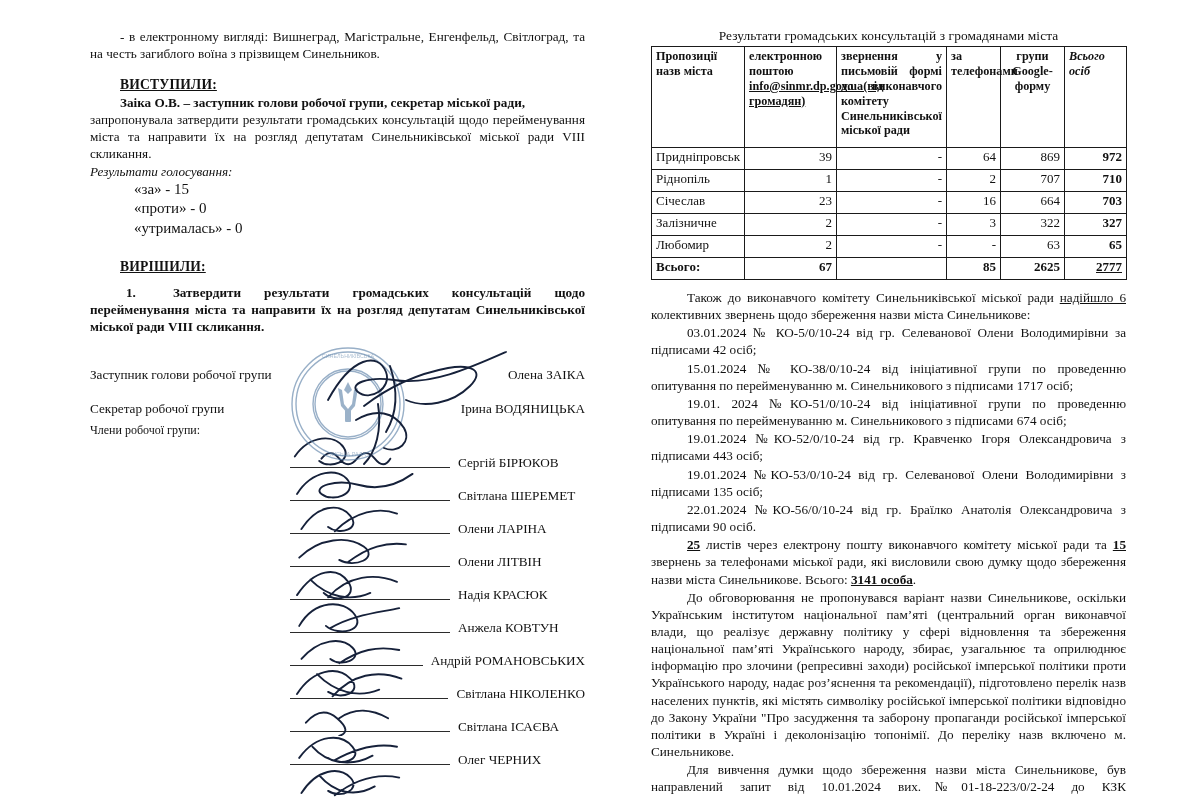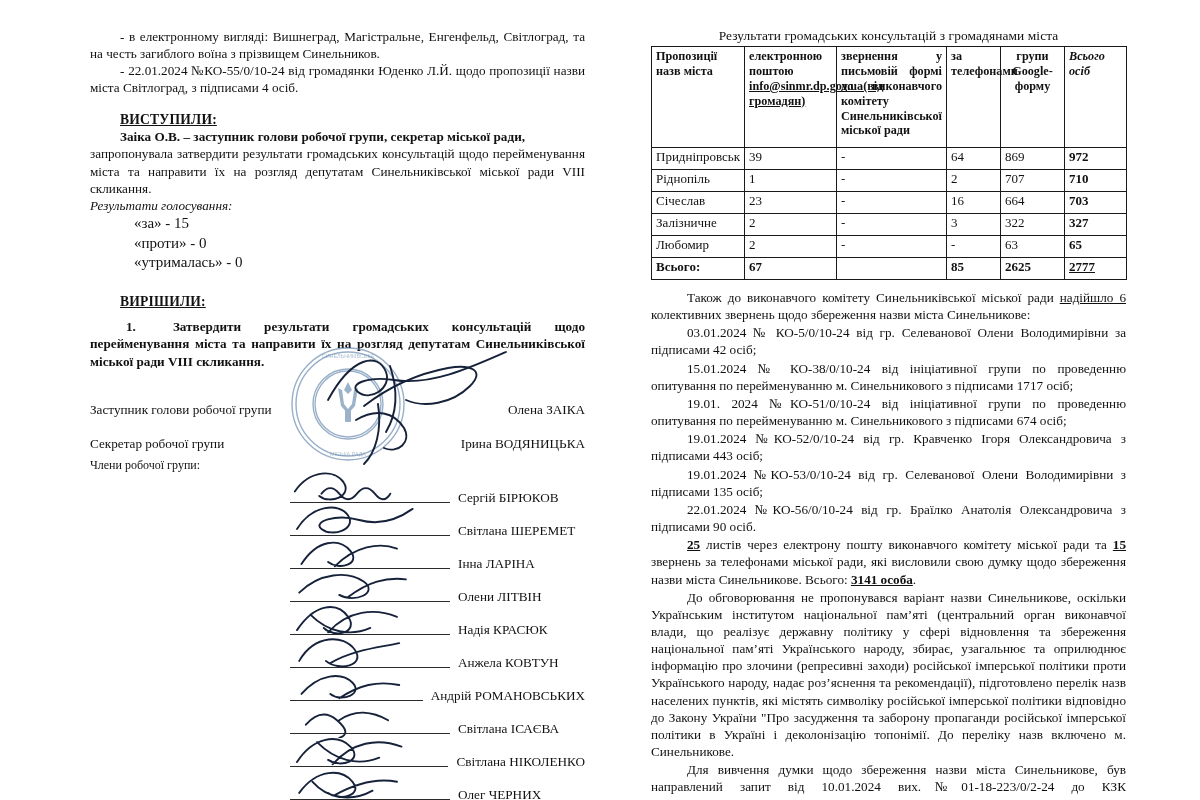--- a/index.html
+++ b/index.html
@@ -78,39 +78,38 @@
     font-weight:normal;
   }
   table.results thead td{
     font-weight:bold;text-align:justify;height:96px;
     line-height:1.22;
   }
   table.results thead td.last-head{
     font-weight:bold;font-style:italic;text-align:left;
   }
   table.results tbody td{
-    text-align:left;height:17px;line-height:1.1;font-size:13px;
+    text-align:right;height:17px;line-height:1.1;font-size:13px;
   }
   table.results tbody td.nm{text-align:left;padding-left:4px;}
   table.results tbody tr.total td{font-weight:bold;}
   table.results tbody tr.total td.grand{text-decoration:underline;}
   table.results tbody td.grand{font-weight:bold;}
   .mail{text-decoration:underline;}
 
   .rt-p{margin-top:1px;}
 </style>
 </head>
 <body>
 
 <div class="page">
 
   <div class="col col-left">
 
     <p class="ind">- в електронному вигляді: Вишнеград,  Магістральне, Енгенфельд, Світлоград, та на честь загиблого воїна з прізвищем Синельников.</p>
-    <p class="ind">- 22.01.2024  №КО-55/0/10-24 від громадянки Юденко Л.Й. щодо пропозиції назви міста Світлоград,  з підписами 4 осіб.</p>
 
     <div class="sp-md"></div>
 
     <p class="heading" style="text-indent:30px;">ВИСТУПИЛИ:</p>
     <p class="ind b">Заіка О.В. – заступник голови робочої групи, секретар міської ради,</p>
     <p>запропонувала затвердити результати громадських консультацій щодо перейменування міста та направити їх на розгляд депутатам Синельниківської міської ради  VIII скликання.</p>
 
     <p class="i">Результати голосування:</p>
     <div class="vote-line">«за» - 15</div>
     <div class="vote-line">«проти» - 0</div>
@@ -151,21 +150,21 @@
         </div>
         <div class="member-row">
           <div class="sig-line"></div>
           <span class="member-name">Світлана ШЕРЕМЕТ</span>
           <svg width="150" height="40" viewBox="0 0 120 36" style="position: absolute; left: 192px; top: -6px; pointer-events: none;">
             <path d="M6 26 C20 4, 44 2, 52 14 C60 26, 38 34, 28 26 C20 20, 40 12, 62 18 C80 23, 96 18, 110 8" fill="none" stroke="#16213a" stroke-width="1.7" stroke-linecap="round"></path>
           </svg>
         </div>
         <div class="member-row">
           <div class="sig-line"></div>
-          <span class="member-name">Інна ЛАРІНА</span>
+          <span class="member-name">Олени ЛАРІНА</span>
           <svg width="150" height="40" viewBox="0 0 120 36" style="position: absolute; left: 192px; top: -6px; pointer-events: none;">
             <path d="M10 28 C24 6, 44 4, 54 16 C64 28, 44 34, 34 26 M40 30 C58 12, 80 8, 96 14" fill="none" stroke="#16213a" stroke-width="1.7" stroke-linecap="round"></path>
           </svg>
         </div>
         <div class="member-row">
           <div class="sig-line"></div>
           <span class="member-name">Олени ЛІТВІН</span>
           <svg width="150" height="40" viewBox="0 0 120 36" style="position: absolute; left: 192px; top: -6px; pointer-events: none;">
             <path d="M8 24 C26 6, 52 4, 66 14 C80 24, 58 34, 44 26 M52 28 C70 14, 86 10, 104 12" fill="none" stroke="#16213a" stroke-width="1.7" stroke-linecap="round"></path>
           </svg>
@@ -186,30 +185,30 @@
         </div>
         <div class="member-row">
           <div class="sig-line"></div>
           <span class="member-name">Андрій РОМАНОВСЬКИХ</span>
           <svg width="150" height="40" viewBox="0 0 120 36" style="position: absolute; left: 192px; top: -6px; pointer-events: none;">
             <path d="M10 26 C26 8, 46 6, 56 16 C66 26, 46 34, 36 26 M44 30 C62 18, 78 14, 98 18" fill="none" stroke="#16213a" stroke-width="1.7" stroke-linecap="round"></path>
           </svg>
         </div>
         <div class="member-row">
           <div class="sig-line"></div>
+          <span class="member-name">Світлана НІКОЛЕНКО</span>
+          <svg width="150" height="40" viewBox="0 0 120 36" style="position: absolute; left: 192px; top: -6px; pointer-events: none;">
+            <path d="M6 28 C20 6, 42 2, 54 14 C66 26, 46 34, 34 26 M38 30 C56 10, 78 6, 100 14 M24 10 C40 26, 60 32, 80 24" fill="none" stroke="#16213a" stroke-width="1.7" stroke-linecap="round"></path>
+          </svg>
+        </div>
+        <div class="member-row">
+          <div class="sig-line"></div>
           <span class="member-name">Світлана ІСАЄВА</span>
           <svg width="150" height="40" viewBox="0 0 120 36" style="position: absolute; left: 192px; top: -6px; pointer-events: none;">
             <path d="M14 24 q14 -16 28 -4 q14 12 2 16 M44 20 C58 10, 74 12, 88 20" fill="none" stroke="#16213a" stroke-width="1.7" stroke-linecap="round"></path>
-          </svg>
-        </div>
-        <div class="member-row">
-          <div class="sig-line"></div>
-          <span class="member-name">Світлана НІКОЛЕНКО</span>
-          <svg width="150" height="40" viewBox="0 0 120 36" style="position: absolute; left: 192px; top: -6px; pointer-events: none;">
-            <path d="M6 28 C20 6, 42 2, 54 14 C66 26, 46 34, 34 26 M38 30 C56 10, 78 6, 100 14 M24 10 C40 26, 60 32, 80 24" fill="none" stroke="#16213a" stroke-width="1.7" stroke-linecap="round"></path>
           </svg>
         </div>
         <div class="member-row">
           <div class="sig-line"></div>
           <span class="member-name">Олег ЧЕРНИХ</span>
           <svg width="150" height="40" viewBox="0 0 120 36" style="position: absolute; left: 192px; top: -6px; pointer-events: none;">
             <path d="M8 26 C24 4, 46 4, 56 16 C66 28, 44 34, 34 26 M40 28 C58 18, 76 12, 96 16 M20 16 C34 32, 56 34, 74 24" fill="none" stroke="#16213a" stroke-width="1.7" stroke-linecap="round"></path>
           </svg>
         </div>
         <div class="member-row">

